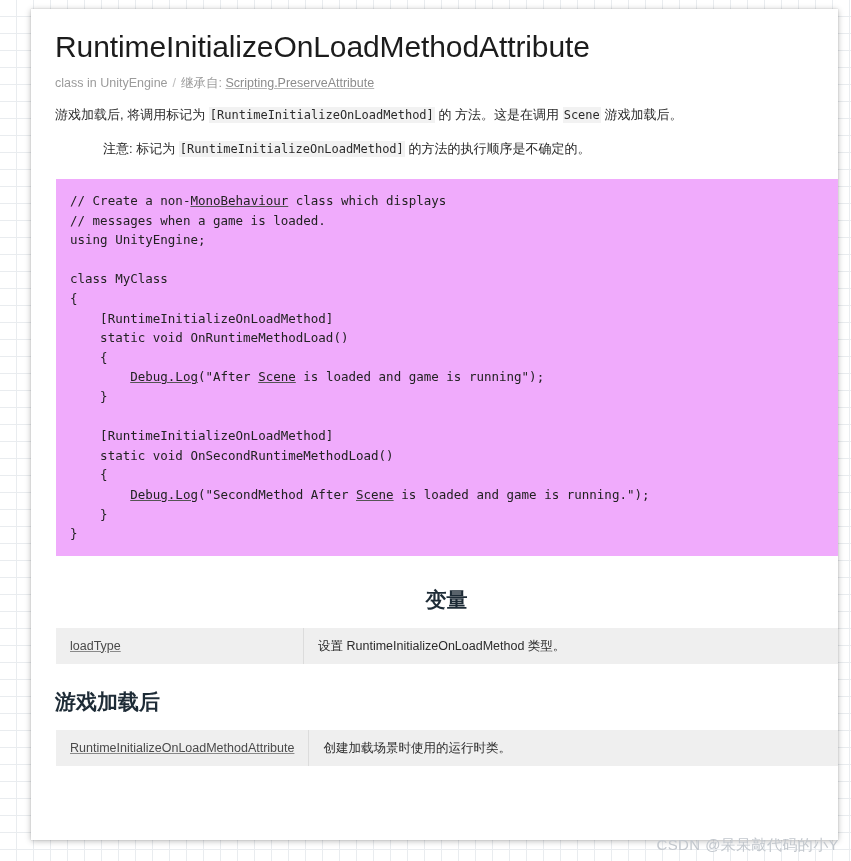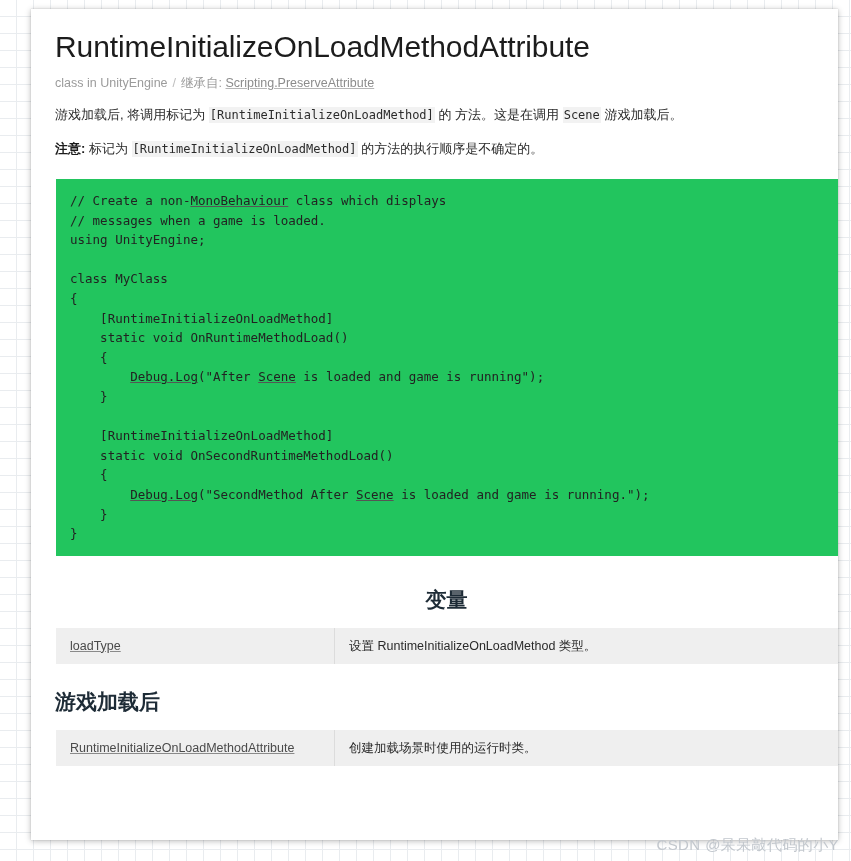--- a/index.html
+++ b/index.html
@@ -81,34 +81,34 @@
 
   
   .para {
     margin: 14px 0 0 24px;
     font-size: 13px;
     line-height: 20px;
     color: #2b2b2b;
     max-width: 740px;
   }
   .para.first { margin-top: 16px; }
-  .bold-note { font-weight: 700; color: #1c1c1c; }
+  .bold-note { font-weight: 400; color: #1c1c1c; margin-left: 48px; }
 
   code.inline {
     font-family: "DejaVu Sans Mono", "Liberation Mono", monospace;
     font-size: 12px;
     background: #f2f2f2;
     padding: 1px 1px;
     color: #2b2b2b;
   }
 
   
   .code-block {
     margin: 20px 0 0 25px;
-    background: #22c55e;
+    background: #f0abfc;
     padding: 12px 0 12px 14px;
     font-family: "DejaVu Sans Mono", "Liberation Mono", monospace;
     font-size: 12.5px;
     line-height: 19.6px;
     color: #222222;
     white-space: pre;
     min-height: 348px;
     box-sizing: border-box;
   }
   .code-block .u {
@@ -128,21 +128,21 @@
   .api-row { display: table-row; }
   .api-cell {
     display: table-cell;
     padding: 9px 14px;
     font-size: 12.5px;
     color: #2b2b2b;
     vertical-align: middle;
     line-height: 18px;
   }
   .api-cell.name {
-    width: 279px;
+    width: 248px;
     border-right: 1px solid #dcdcdc;
     box-sizing: border-box;
   }
   .api-cell.name .link-gray {
     color: #4a4a4a;
     text-decoration: underline;
     text-decoration-color: #8a8a8a;
   }
 
   

